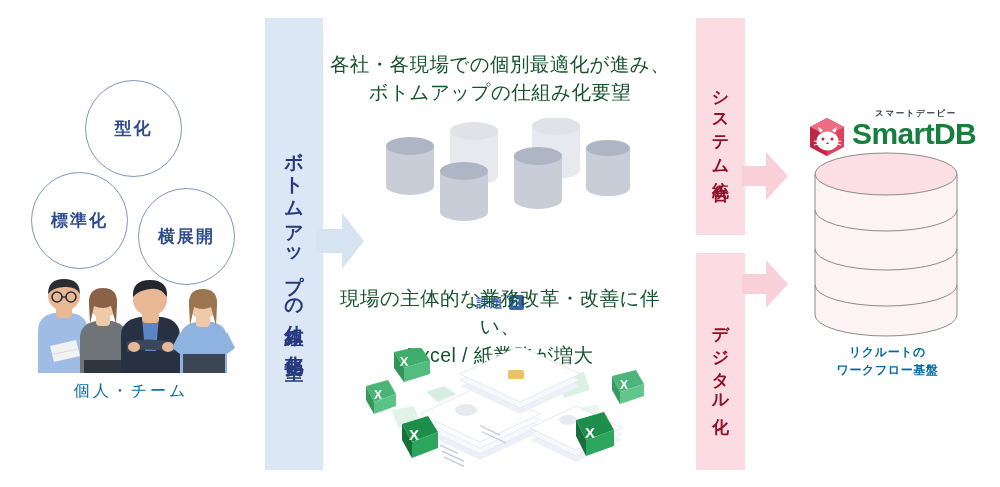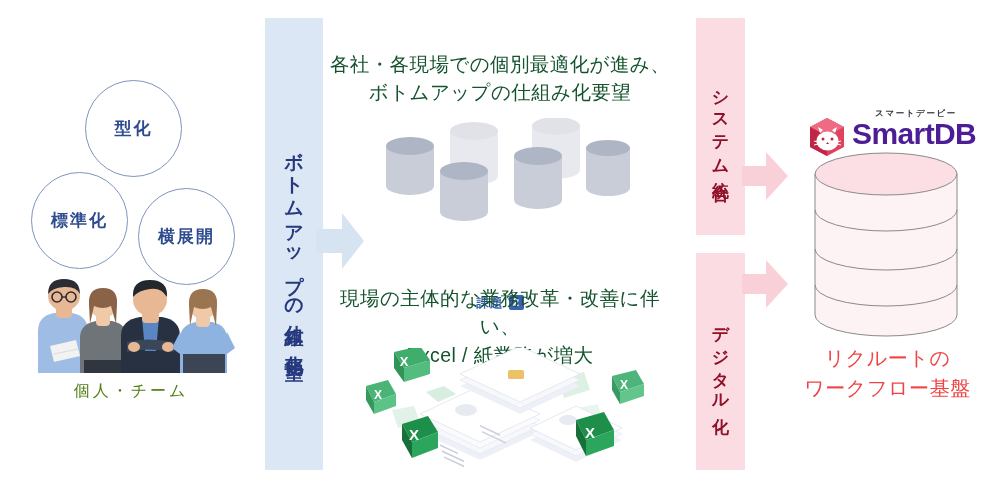--- a/index.html
+++ b/index.html
@@ -45,21 +45,21 @@
     width: 208px;
     height: 97px;
   }
   #people-caption {
     position: absolute;
     left: 0;
     top: 381px;
     width: 262px;
     text-align: center;
     font-size: 16px;
-    color: #4d7c0f;
+    color: #0369a1;
     letter-spacing: 3px;
   }
 
   
   #blue-band {
     position: absolute;
     left: 265px;
     top: 18px;
     width: 58px;
     height: 452px;
@@ -201,41 +201,41 @@
     color: #2b3440;
     letter-spacing: 1.6px;
     font-weight: 600;
   }
   #logo-word {
     position: absolute;
     left: 46px;
     top: 9px;
     font-size: 30px;
     font-weight: 700;
-    color: #4c1d95;
+    color: #15803d;
     letter-spacing: -0.6px;
   }
 
   
   #db {
     position: absolute;
     left: 812px;
     top: 152px;
     width: 148px;
     height: 185px;
   }
   #db-caption {
     position: absolute;
     left: 780px;
     top: 343px;
     width: 215px;
     text-align: center;
-    font-size: 20px;
-    font-weight: 400;
-    color: #ef4444;
+    font-size: 12px;
+    font-weight: 700;
+    color: #0369a1;
     line-height: 1.5;
     letter-spacing: 0.6px;
   }
 </style>
 </head>
 <body>
 
 <div id="stage">
 
   <div class="circle" id="circle-left">

